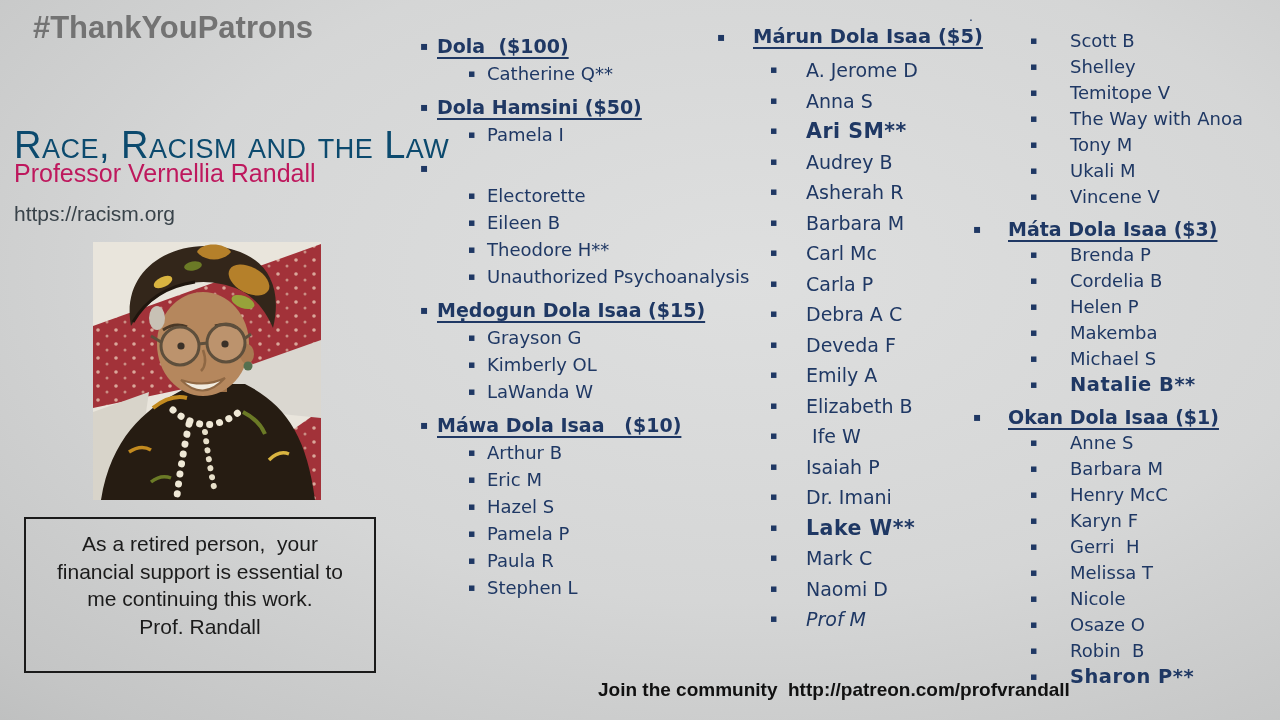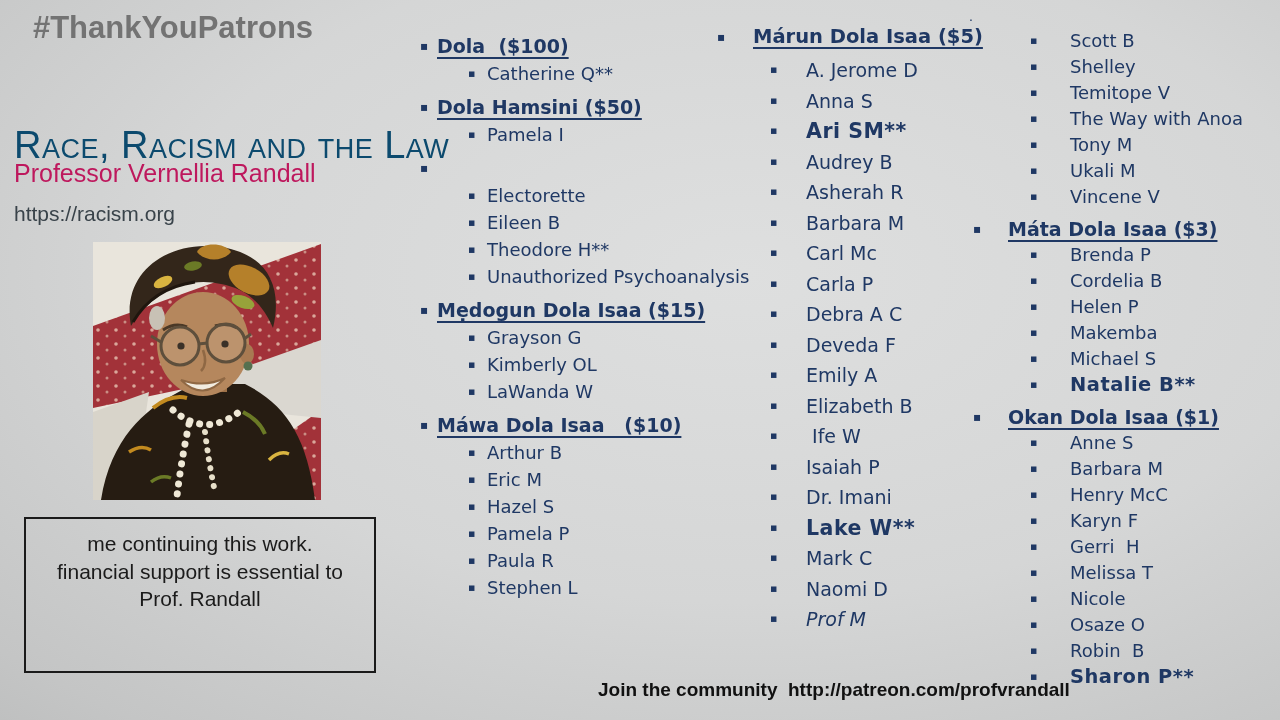--- a/index.html
+++ b/index.html
@@ -133,22 +133,23 @@
     </g>
     <g>
       <path d="M80,168 Q112,196 146,170" stroke="#EFE8D6" stroke-width="7" fill="none" stroke-linecap="round" stroke-dasharray="0.1 10"></path>
       <path d="M96,182 Q88,220 84,254" stroke="#EFE8D6" stroke-width="7" fill="none" stroke-linecap="round" stroke-dasharray="0.1 10"></path>
       <path d="M112,190 Q116,222 122,250" stroke="#E7DFC9" stroke-width="6" fill="none" stroke-linecap="round" stroke-dasharray="0.1 9"></path>
     </g>
   </svg>
 </div>
 
 <div class="abs quote-box">
+  <div class="qline">As a retired person,  your</div>
+  <div class="qline">financial support is essential to</div>
   <div class="qline">me continuing this work.</div>
-  <div class="qline">financial support is essential to</div>
   <div>Prof. Randall</div>
 </div>
 
 <div class="abs col colA">
     <div class="row hdr-row">
       <span class="bullet">▪</span>
       <span class="txt">Dola  ($100)</span>
     </div>
     <div class="row item-row">
       <span class="bullet">▪</span>

